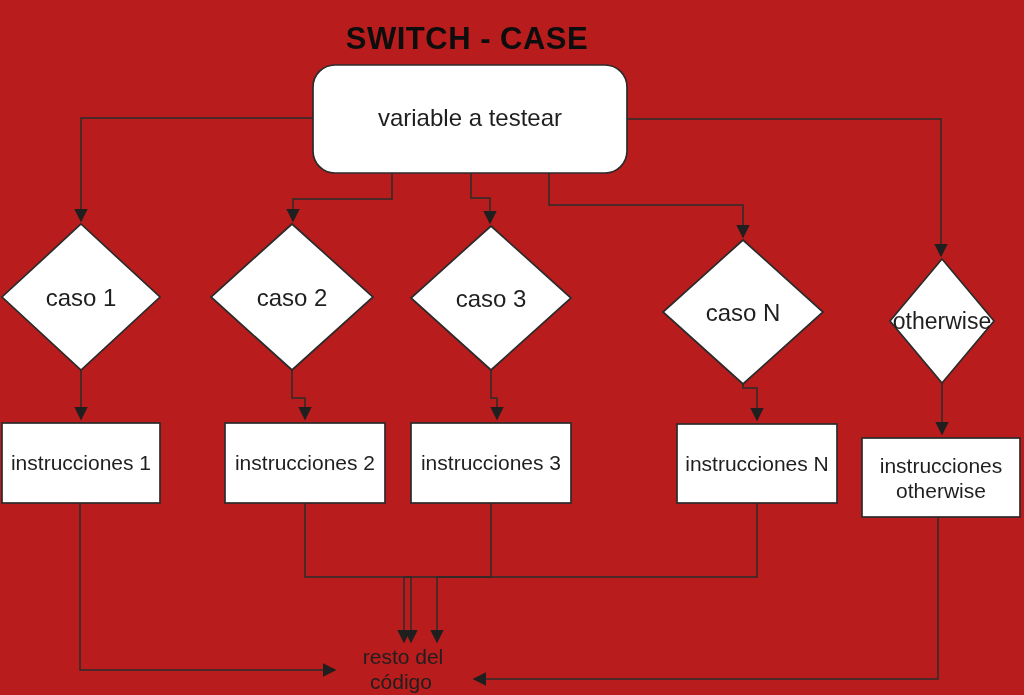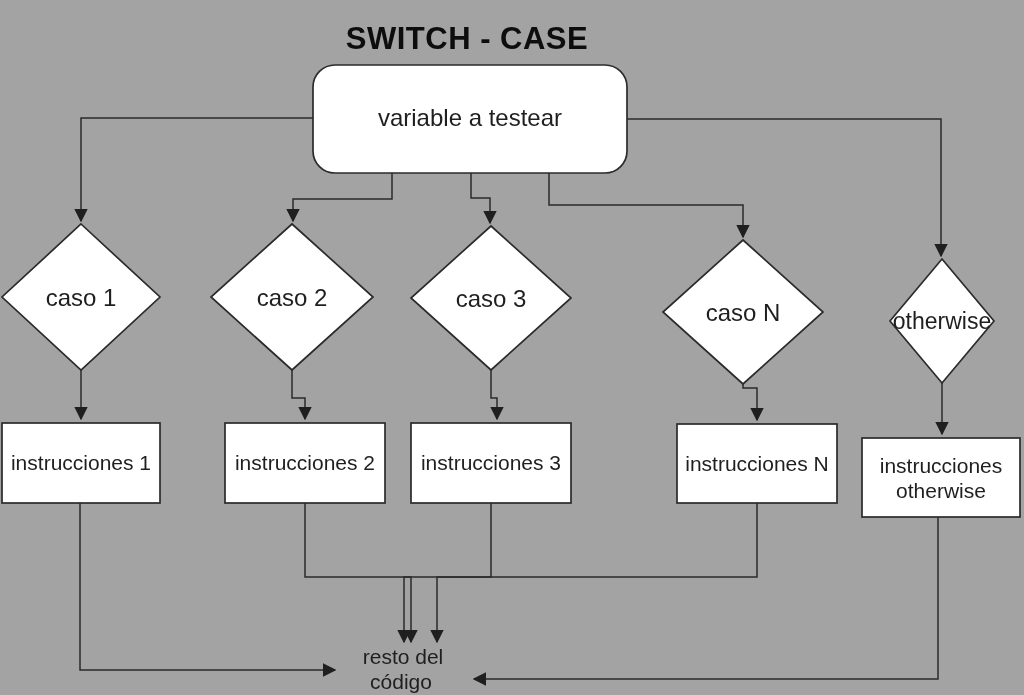--- a/index.html
+++ b/index.html
@@ -5,21 +5,21 @@
   html, body {
     margin: 0;
     padding: 0;
     background: #ffffff;
     font-family: "Liberation Sans", sans-serif;
   }
   .stage {
     position: relative;
     width: 1024px;
     height: 695px;
-    background: #a3a3a3;
+    background: #b91c1c;
     overflow: hidden;
   }
   svg { display: block; }
   .node-shape {
     fill: #ffffff;
     stroke: #2b2b2b;
     stroke-width: 1.7;
   }
   .connector {
     fill: none;

